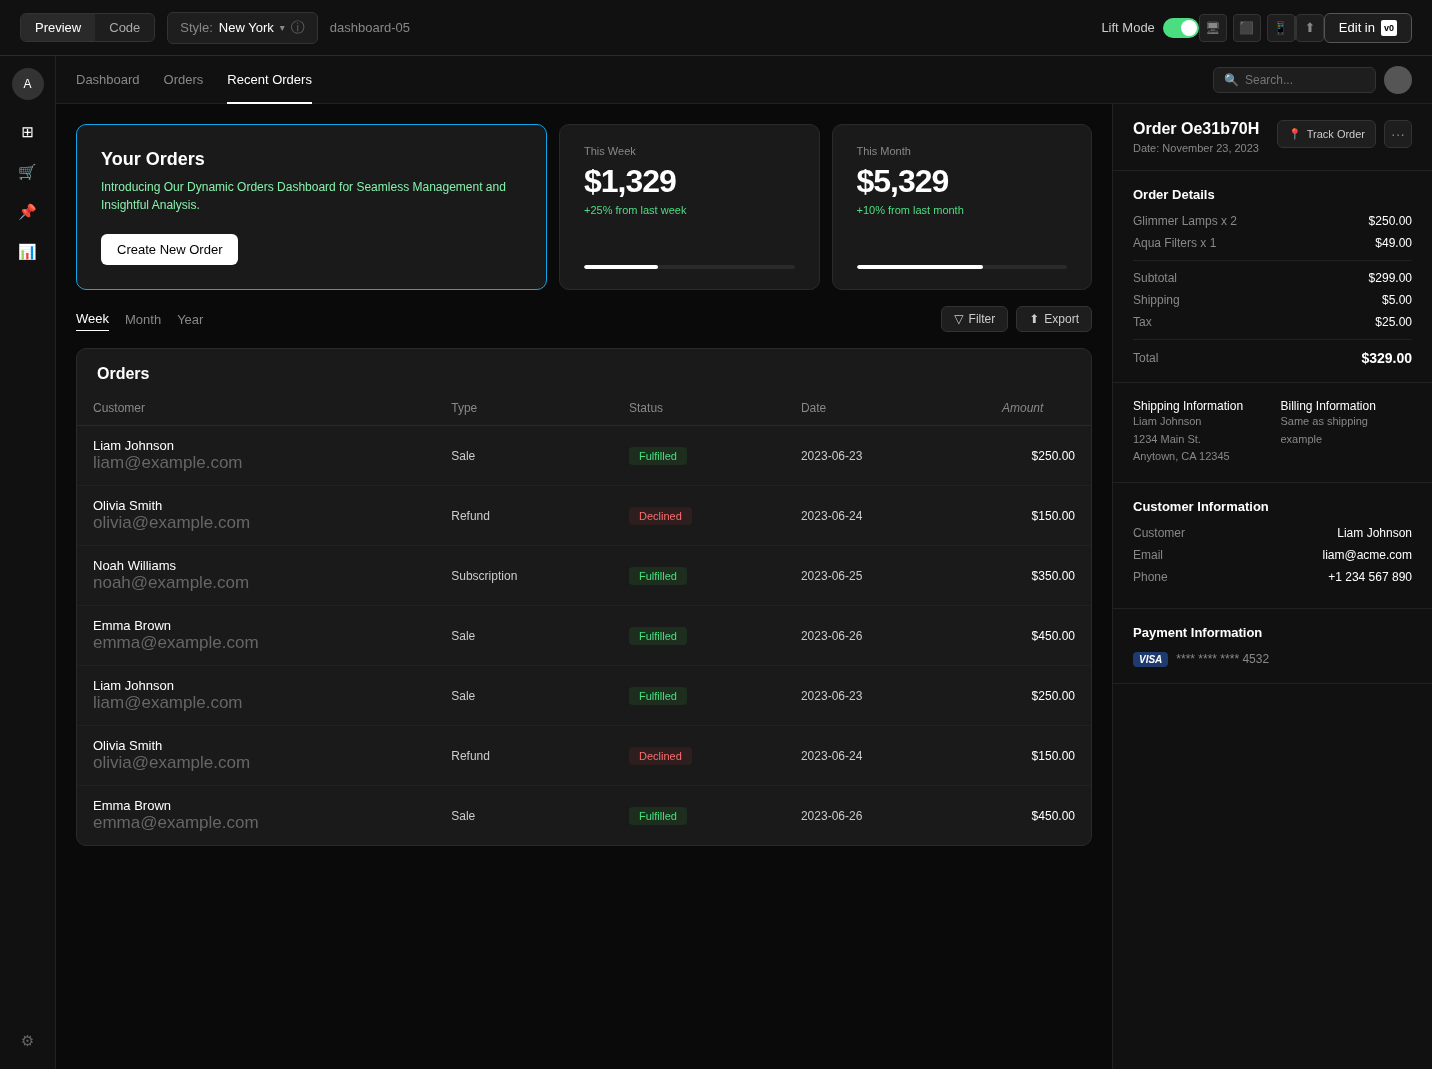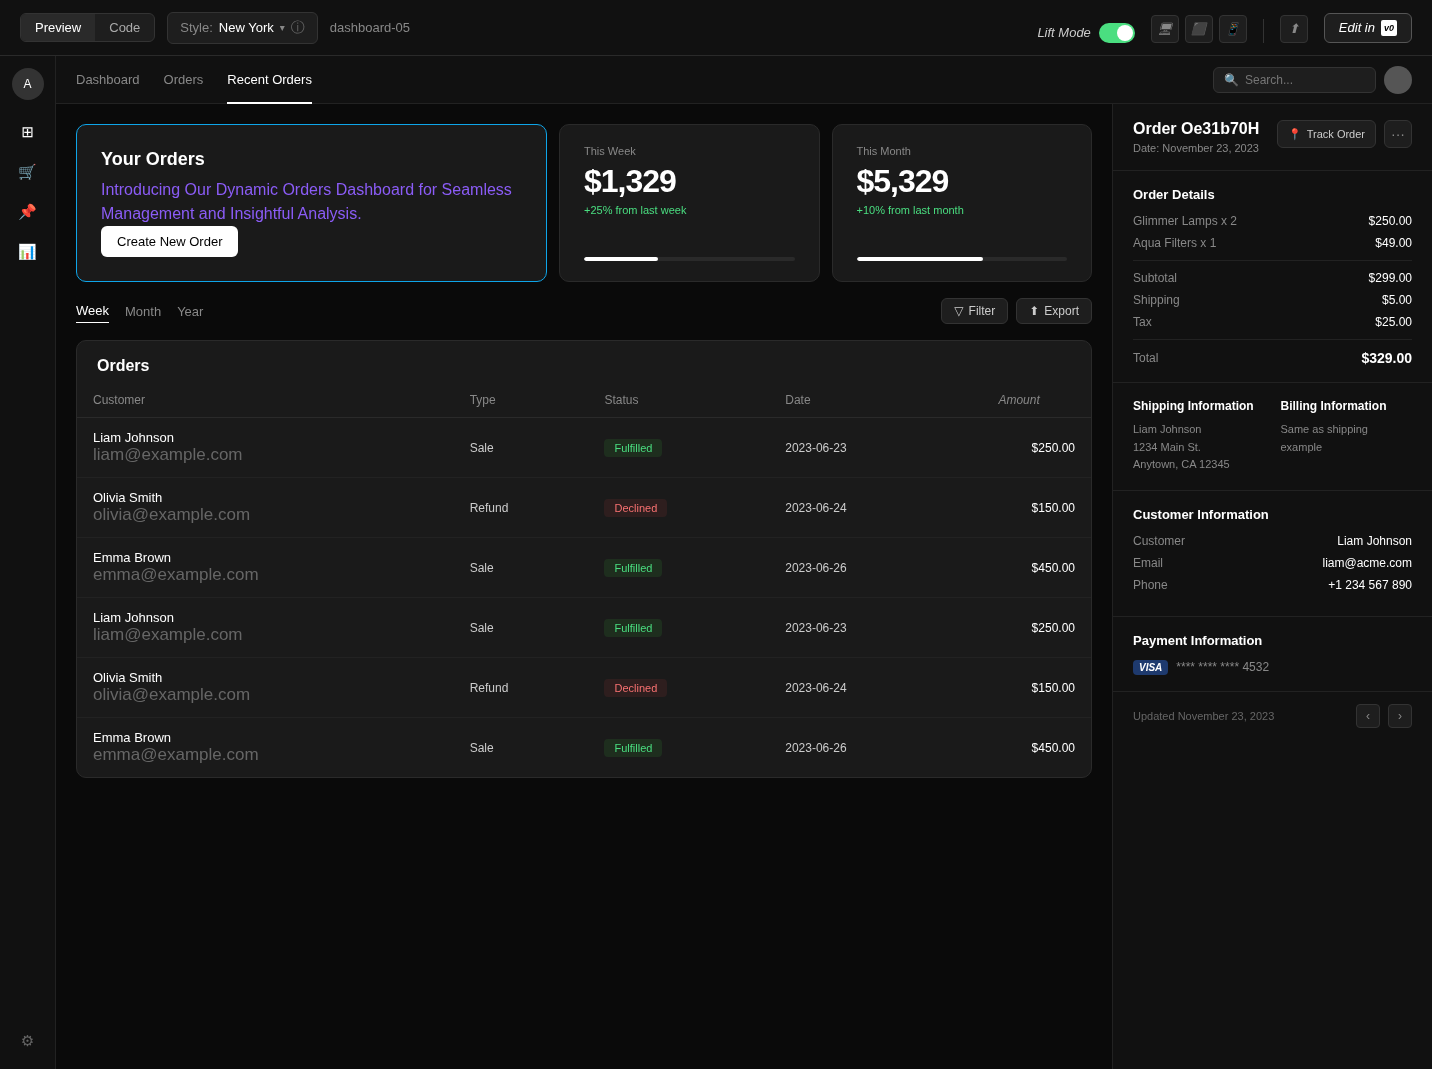--- a/index.html
+++ b/index.html
@@ -57,23 +57,21 @@
       font-size: 13px;
       color: #ccc;
     }
     .style-selector span { color: #888; }
     .dashboard-label {
       font-size: 13px;
       color: #888;
     }
     .toolbar-right {
       display: flex;
-      align-items: flex-end;
-      gap: 16px;
-      font-style: italic;
+      align-items: center;
     }
     .lift-mode {
       display: flex;
       align-items: center;
       gap: 8px;
       font-size: 13px;
       color: #ccc;
     }
     .toggle {
       width: 36px;
@@ -286,22 +284,23 @@
       border-radius: 10px;
       padding: 24px;
       flex: 2;
     }
     .hero-card h2 {
       font-size: 18px;
       font-weight: 600;
       margin-bottom: 8px;
     }
     .hero-card p {
-      font-size: 16px;
-      color: #8b5cf6;
+      font-size: 12px;
+      color: #86efac;
+      margin-bottom: 20px;
       line-height: 1.5;
     }
     .create-order-btn {
       background: #fff;
       color: #000;
       border: none;
       border-radius: 6px;
       padding: 8px 16px;
       font-size: 13px;
       font-weight: 500;
@@ -510,21 +509,21 @@
 
     .divider { height: 1px; background: #222; margin: 10px 0; }
 
     .two-col {
       display: grid;
       grid-template-columns: 1fr 1fr;
       gap: 16px;
       padding: 16px 20px;
       border-bottom: 1px solid #222;
     }
-    .col-title { font-size: 12px; font-weight: 700; color: #fff; margin-bottom: 8px; }
+    .col-title { font-size: 12px; font-weight: 400; color: #fff; margin-bottom: 0; }
     .col-text { font-size: 11px; color: #888; line-height: 1.6; }
 
     .customer-info-section {
       padding: 16px 20px;
       border-bottom: 1px solid #222;
     }
     .customer-info-row {
       display: flex;
       justify-content: space-between;
       margin-bottom: 8px;
@@ -737,20 +736,32 @@
     </td>
     <td style="color:#ccc;">Refund</td>
     <td>
       <span class="status-badge status-declined">Declined</span>
     </td>
     <td style="color:#ccc;">2023-06-24</td>
     <td class="amount">$150.00</td>
   </tr>
                 <tr style="cursor: pointer;">
     <td>
+      <div class="customer-name">Noah Williams</div>
+      <div class="customer-email">noah@example.com</div>
+    </td>
+    <td style="color:#ccc;">Subscription</td>
+    <td>
+      <span class="status-badge status-fulfilled">Fulfilled</span>
+    </td>
+    <td style="color:#ccc;">2023-06-25</td>
+    <td class="amount">$350.00</td>
+  </tr>
+                <tr style="cursor: pointer;">
+    <td>
       <div class="customer-name">Emma Brown</div>
       <div class="customer-email">emma@example.com</div>
     </td>
     <td style="color:#ccc;">Sale</td>
     <td>
       <span class="status-badge status-fulfilled">Fulfilled</span>
     </td>
     <td style="color:#ccc;">2023-06-26</td>
     <td class="amount">$450.00</td>
   </tr>
@@ -871,24 +882,17 @@
         <div class="payment-section">
           <div class="detail-section-title">Payment Information</div>
           <div class="payment-row">
             <div class="payment-left">
               <span class="visa-icon">VISA</span>
               <span class="card-num">**** **** **** 4532</span>
             </div>
           </div>
         </div>
 
-        <div class="updated-bar">
-          <span class="updated-text">Updated November 23, 2023</span>
-          <div class="nav-arrows">
-            <div class="nav-arrow">‹</div>
-            <div class="nav-arrow">›</div>
-          </div>
-        </div>
 
       </div>
     </div>
   </div>
 </div>
 
 </body></html>

